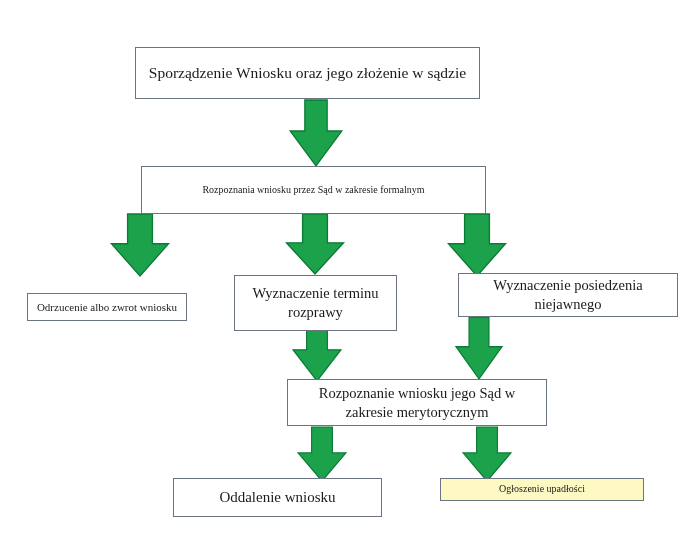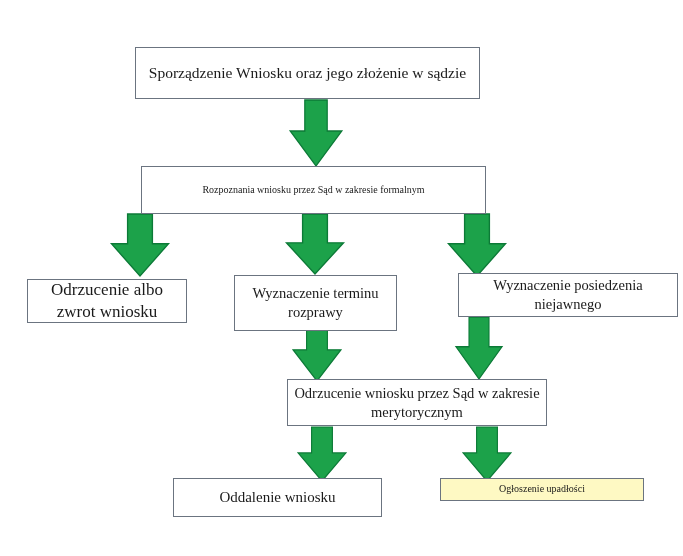--- a/index.html
+++ b/index.html
@@ -99,34 +99,34 @@
   </div>
 
   <div class="node" id="node-n1" style="left: 135px; top: 47px; width: 345px; height: 52px; font-size: 15.5px; border-color: rgb(107, 116, 128); background: rgb(255, 255, 255); color: rgb(26, 26, 26);">
     <span class="node-label">Sporządzenie Wniosku oraz jego złożenie w sądzie</span>
   </div>
 
   <div class="node" id="node-n2" style="left: 141px; top: 166px; width: 345px; height: 48px; font-size: 10px; border-color: rgb(107, 116, 128); background: rgb(255, 255, 255); color: rgb(26, 26, 26);">
     <span class="node-label">Rozpoznania wniosku przez Sąd w zakresie formalnym</span>
   </div>
 
-  <div class="node" id="node-n3a" style="left: 27px; top: 279px; width: 160px; height: 44px; font-size: 17px; border-color: rgb(107, 116, 128); background: rgb(255, 255, 255); color: rgb(26, 26, 26);">
+  <div class="node" id="node-n3a" style="left: 27px; top: 293px; width: 160px; height: 28px; font-size: 11px; border-color: rgb(107, 116, 128); background: rgb(255, 255, 255); color: rgb(26, 26, 26);">
     <span class="node-label">Odrzucenie albo zwrot wniosku</span>
   </div>
 
   <div class="node" id="node-n3b" style="left: 234px; top: 275px; width: 163px; height: 56px; font-size: 14.5px; border-color: rgb(107, 116, 128); background: rgb(255, 255, 255); color: rgb(26, 26, 26);">
     <span class="node-label">Wyznaczenie terminu rozprawy</span>
   </div>
 
   <div class="node" id="node-n3c" style="left: 440px; top: 273px; width: 220px; height: 44px; font-size: 14.5px; border-color: rgb(107, 116, 128); background: rgb(255, 255, 255); color: rgb(26, 26, 26); margin-left: 18px;">
     <span class="node-label">Wyznaczenie posiedzenia niejawnego</span>
   </div>
 
   <div class="node" id="node-n4" style="left: 287px; top: 379px; width: 260px; height: 47px; font-size: 14.5px; border-color: rgb(107, 116, 128); background: rgb(255, 255, 255); color: rgb(26, 26, 26);">
-    <span class="node-label">Odrzucenie wniosku przez Sąd w zakresie merytorycznym</span>
+    <span class="node-label">Rozpoznanie wniosku jego Sąd w zakresie merytorycznym</span>
   </div>
 
   <div class="node" id="node-n5a" style="left: 173px; top: 478px; width: 209px; height: 39px; font-size: 15px; border-color: rgb(107, 116, 128); background: rgb(255, 255, 255); color: rgb(26, 26, 26);">
     <span class="node-label">Oddalenie wniosku</span>
   </div>
 
   <div class="node" id="node-n5b" style="left: 440px; top: 478px; width: 204px; height: 23px; font-size: 10px; border-color: rgb(107, 116, 128); background: #fef9c3; color: rgb(26, 26, 26);">
     <span class="node-label">Ogłoszenie upadłości</span>
   </div>
 

